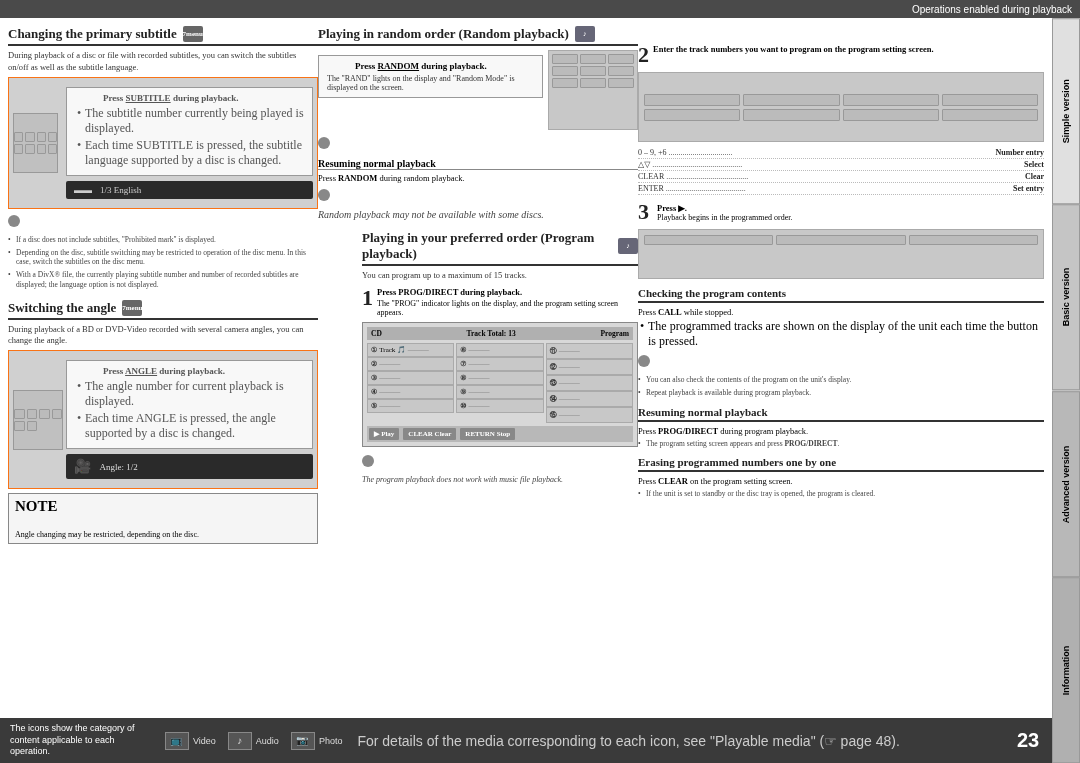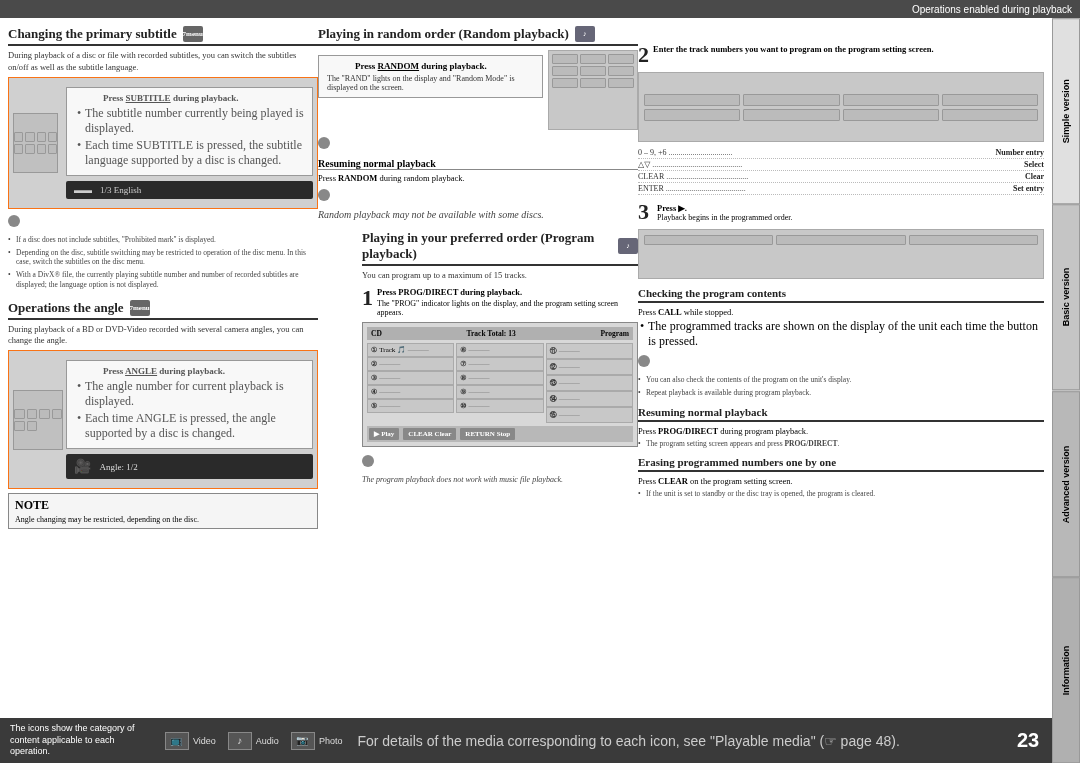--- a/index.html
+++ b/index.html
@@ -183,22 +183,22 @@
     .note-box {
       border: 1px solid #888;
       padding: 4px 6px;
       margin: 4px 0;
       font-size: 8px;
       background: #f5f5f5;
     }
 
     .note-title {
       font-weight: bold;
-      font-size: 12px;
-      margin-bottom: 2px;
+      font-size: 15px;
+      margin-bottom: 15px;
     }
 
     
     .small-note {
       font-size: 7.5px;
       color: #444;
       margin-top: 3px;
       padding-left: 8px;
       position: relative;
       line-height: 1.3;
@@ -481,21 +481,21 @@
               <span class="wrench-icon"></span>
             </div>
 
             <div class="small-note">If a disc does not include subtitles, "Prohibited mark" is displayed.</div>
             <div class="small-note">Depending on the disc, subtitle switching may be restricted to operation of the disc menu. In this case, switch the subtitles on the disc menu.</div>
             <div class="small-note">With a DivX® file, the currently playing subtitle number and number of recorded subtitles are displayed; the language option is not displayed.</div>
           </div>
 
           <div style="margin-top:10px;">
             <div class="section-title">
-              <span>Operations the angle</span>
+              <span>Switching the angle</span>
               <div class="section-icon">
                 <span>7menu</span>
               </div>
             </div>
             <div class="section-body">During playback of a BD or DVD-Video recorded with several camera angles, you can change the angle.</div>
 
             <div class="device-panel">
               <div style="width:50px;background:#c0c0c0;height:60px;border:1px solid #999;display:flex;align-items:center;justify-content:center;">
                 <div class="device-buttons">
                   <div class="dev-btn"></div>

